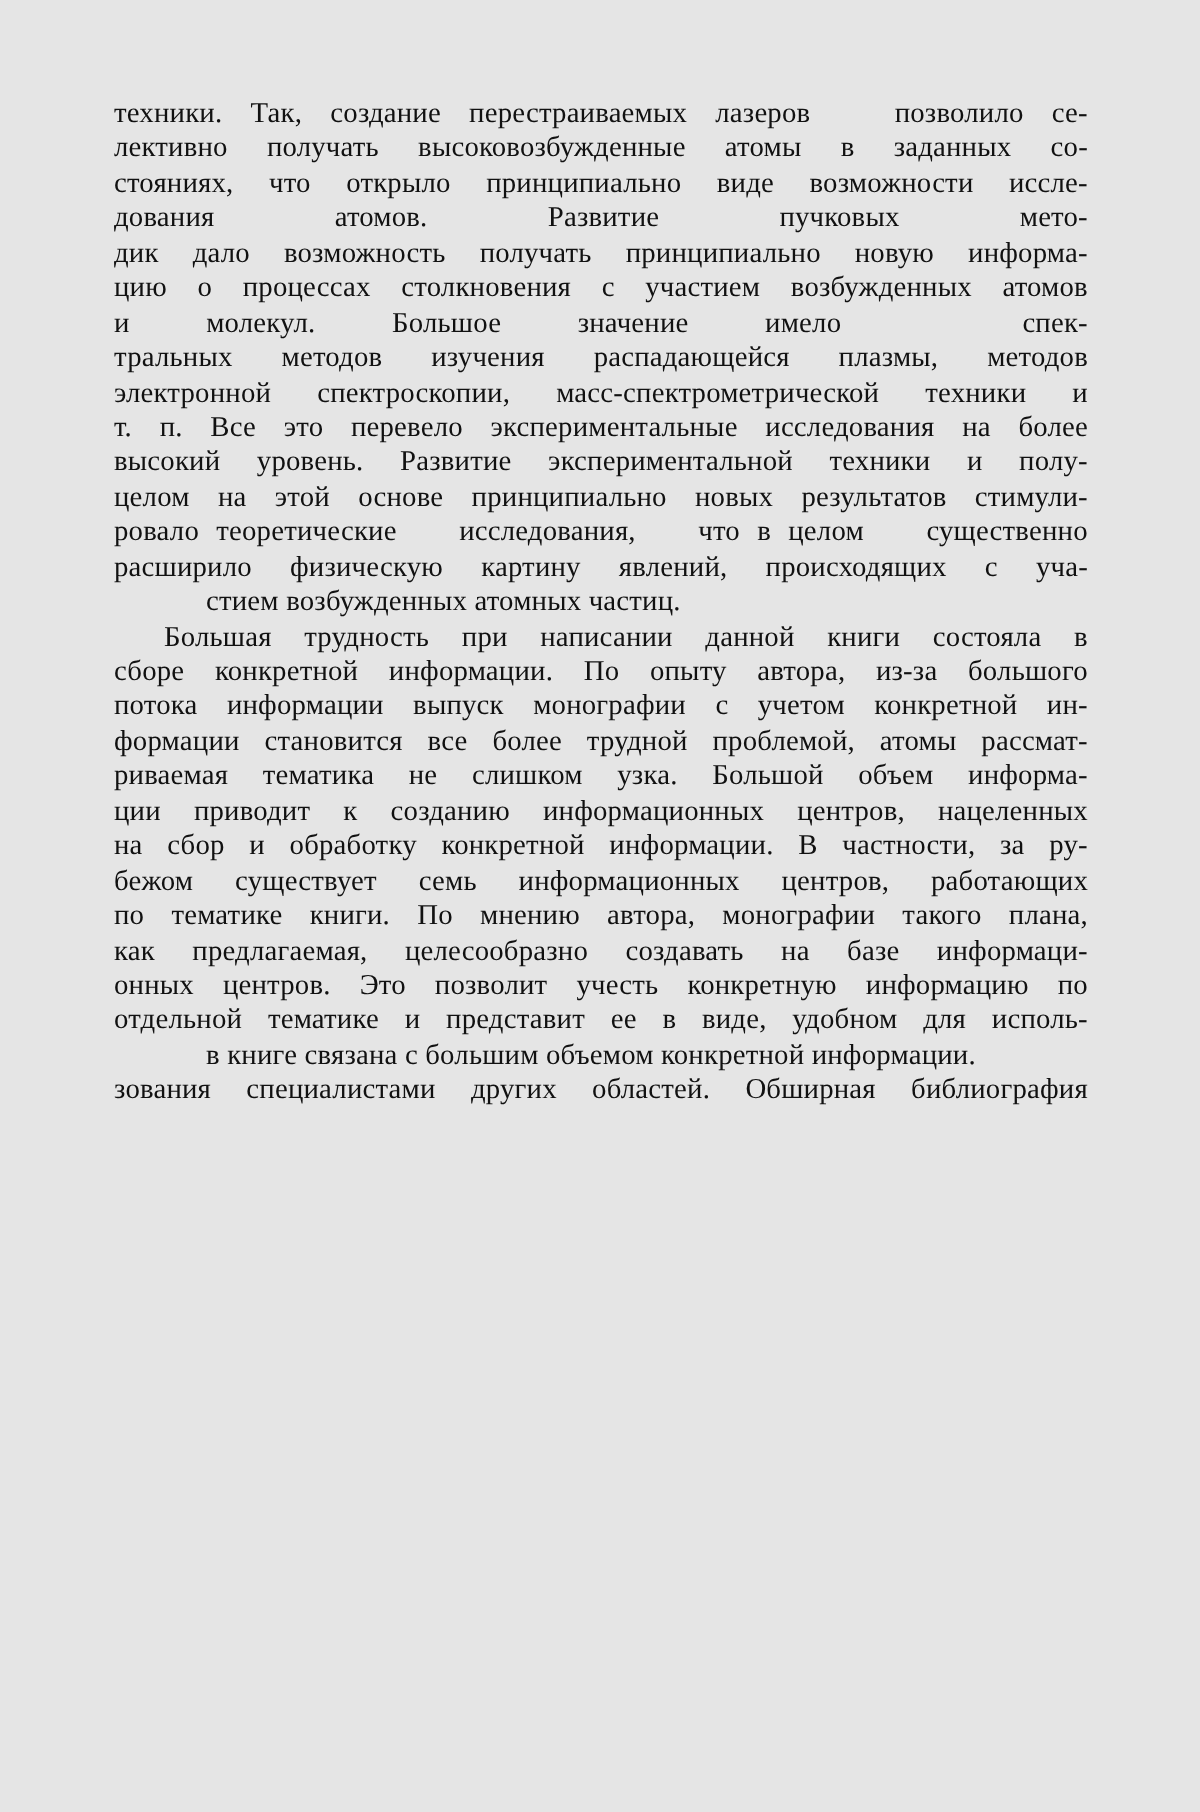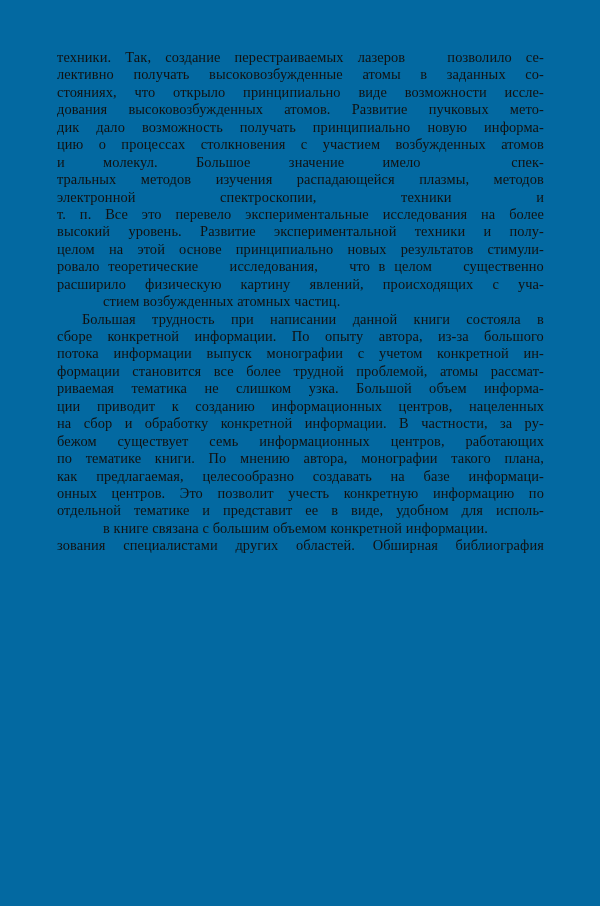--- a/index.html
+++ b/index.html
@@ -11,21 +11,21 @@
     width: 600px;
     height: 906px;
     overflow: hidden;
     font-family: "Liberation Serif", "DejaVu Serif", serif;
     color: #111111;
   }
   #page {
     position: relative;
     width: 600px;
     height: 906px;
-    background: #0369a1;
+    background: #e5e5e5;
   }
   #text-block {
     position: absolute;
     left: 57px;
     top: 49px;
     width: 487px;
   }
   .para {
     margin: 0;
     padding: 0;
@@ -104,21 +104,20 @@
           <span class="w">стояниях,</span>
           <span class="w">что</span>
           <span class="w">открыло</span>
           <span class="w">принципиально</span>
           <span class="w">виде</span>
           <span class="w">возможности</span>
           <span class="w">иссле-</span>
         </div>
         <div class="line just">
           <span class="w">дования</span>
-          <span class="w">высоковозбужденных</span>
           <span class="w">атомов.</span>
           <span class="w">Развитие</span>
           <span class="w">пучковых</span>
           <span class="w">мето-</span>
         </div>
         <div class="line just">
           <span class="w">дик</span>
           <span class="w">дало</span>
           <span class="w">возможность</span>
           <span class="w">получать</span>
@@ -149,20 +148,21 @@
           <span class="w">тральных</span>
           <span class="w">методов</span>
           <span class="w">изучения</span>
           <span class="w">распадающейся</span>
           <span class="w">плазмы,</span>
           <span class="w">методов</span>
         </div>
         <div class="line just">
           <span class="w">электронной</span>
           <span class="w">спектроскопии,</span>
+          <span class="w">масс-спектрометрической</span>
           <span class="w">техники</span>
           <span class="w">и</span>
         </div>
         <div class="line just">
           <span class="w">т.</span>
           <span class="w">п.</span>
           <span class="w">Все</span>
           <span class="w">это</span>
           <span class="w">перевело</span>
           <span class="w">экспериментальные</span>

